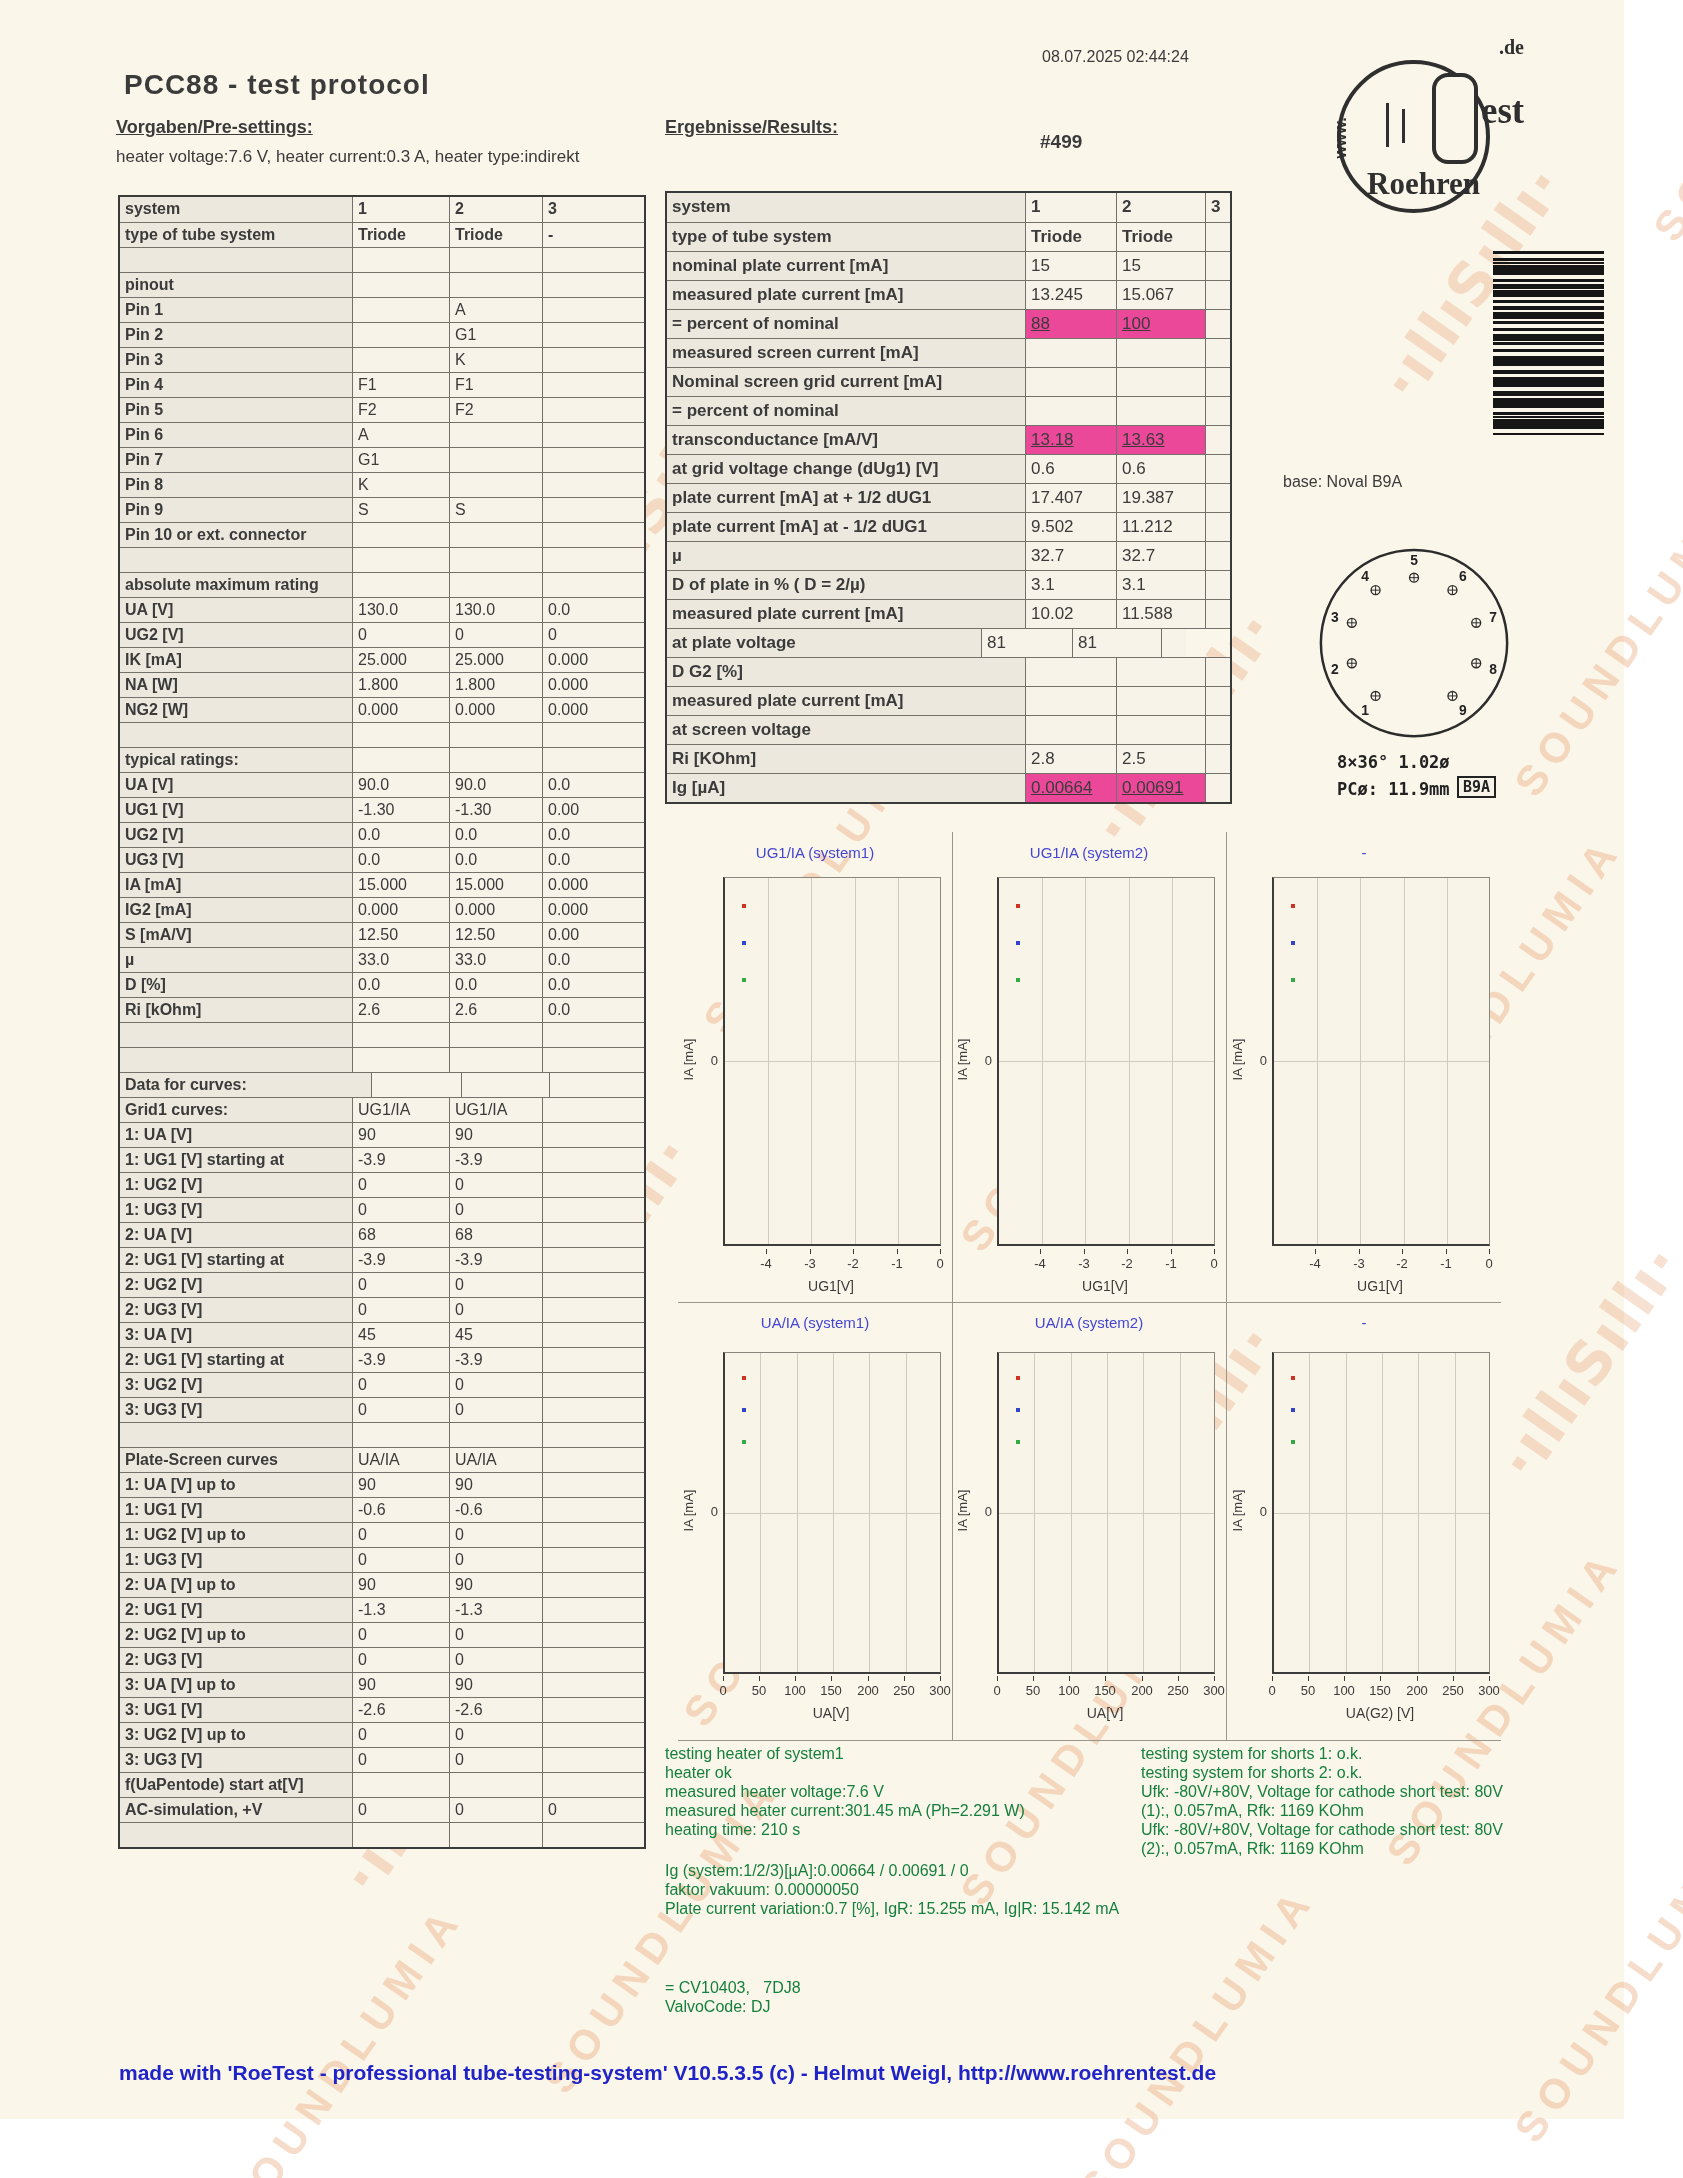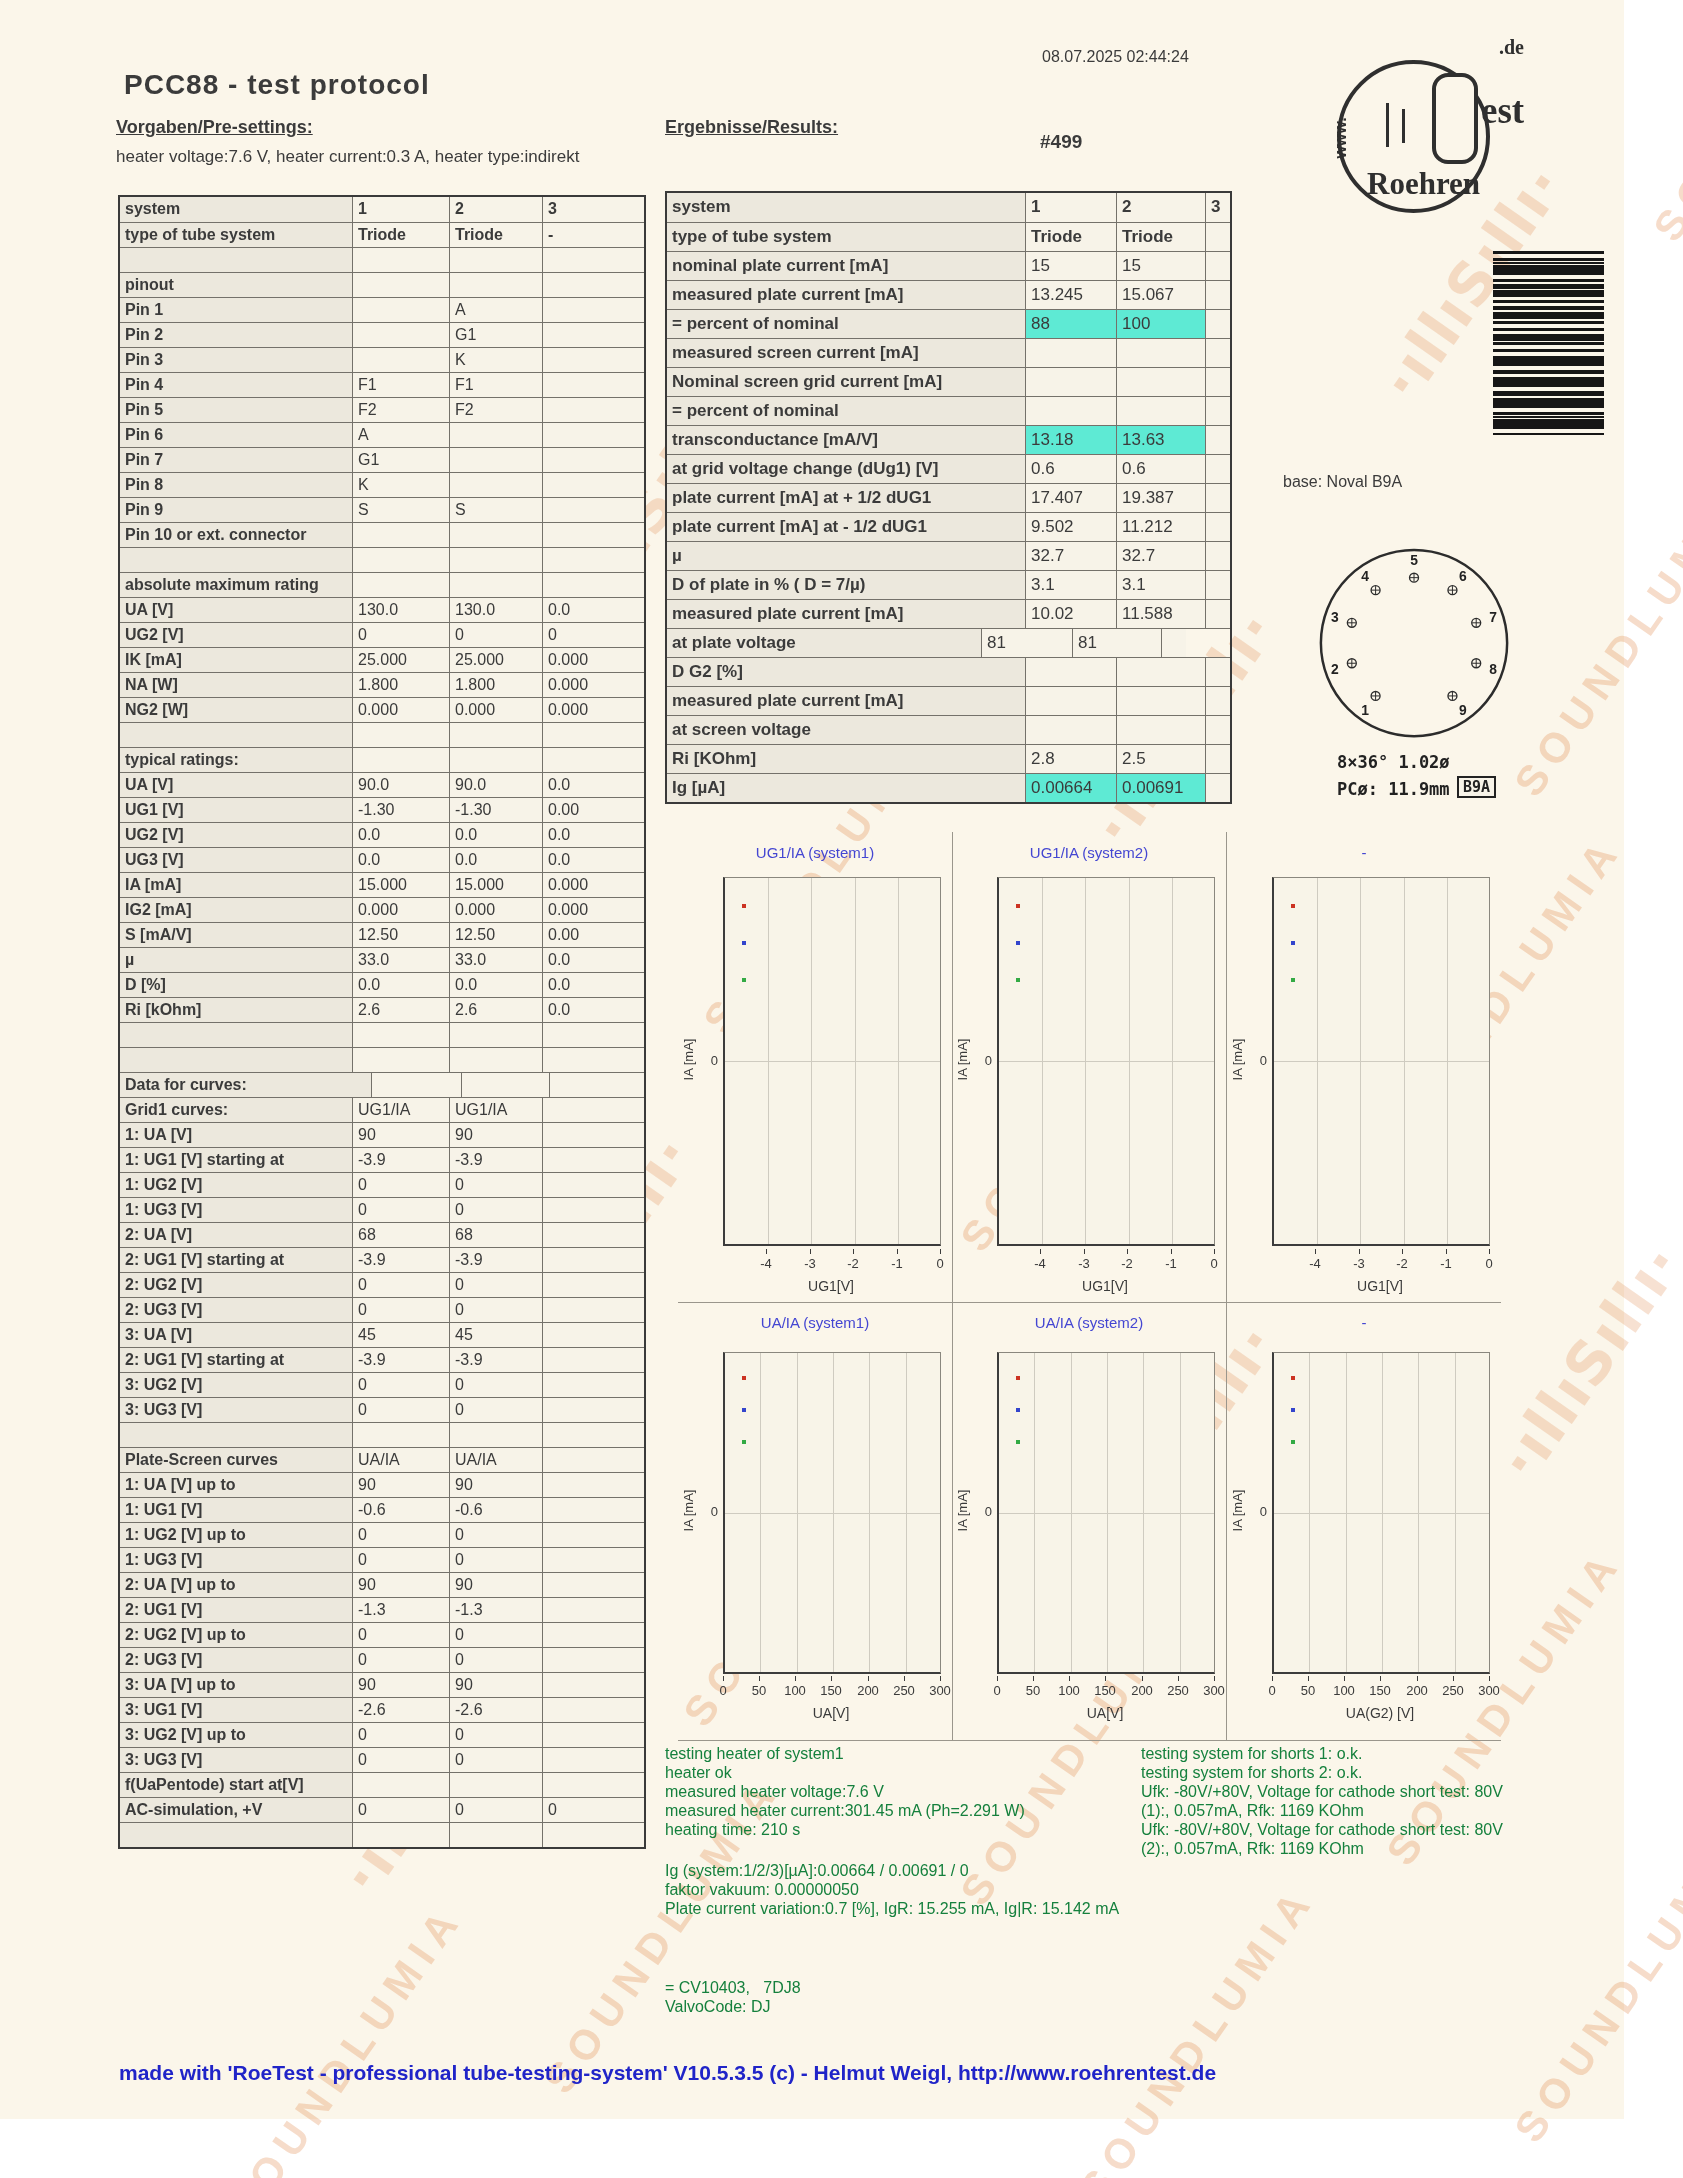--- a/index.html
+++ b/index.html
@@ -28,21 +28,21 @@
   .tr + .tr{border-top:1px solid #74716a;}
   #pre-table .tr{height:25px;}
   #res-table .tr{height:29px;}
   .tc{box-sizing:border-box;padding:1px 5px;white-space:nowrap;overflow:hidden;}
   #pre-table .tc{font-size:16px;line-height:22px;}
   #res-table .tc{font-size:17px;line-height:26px;}
   .tl{background:#ECE8DD;font-weight:bold;border-right:1px solid #74716a;}
   .tv{background:#F7F3E8;border-right:1px solid #74716a;}
   .tr .tv:last-child{border-right:none;}
   .b{font-weight:bold;}
-  .hl{background:#5eead4;}
+  .hl{background:#ec4899;text-decoration:underline;}
   
   #charts{position:absolute;left:0;top:0;}
   .chart-cell{position:absolute;border-bottom:1px solid #9a968c;background:transparent;}
   .ctitle{position:absolute;left:0;top:12px;width:100%;text-align:center;color:#4446d2;font-size:15px;}
   .plot{position:absolute;background:#F8F4E8;box-sizing:border-box;
         border-left:2px solid #3c3c3c;border-bottom:2px solid #3c3c3c;
         border-top:1px solid #8a877e;border-right:1px solid #8a877e;}
   .gl{position:absolute;top:0;bottom:0;width:1px;background:#CFCBC0;}
   .glh{position:absolute;left:0;right:0;height:1px;top:50%;background:#CFCBC0;}
   .dot{position:absolute;width:4px;height:4px;}
@@ -601,21 +601,21 @@
         <div class="tc tv" style="width: 89px;">11.212</div>
         <div class="tc tv" style="width: 24px;"></div>
       </div>
       <div class="tr">
         <div class="tc tl" style="width: 359px;">µ</div>
         <div class="tc tv" style="width: 91px;">32.7</div>
         <div class="tc tv" style="width: 89px;">32.7</div>
         <div class="tc tv" style="width: 24px;"></div>
       </div>
       <div class="tr">
-        <div class="tc tl" style="width: 359px;">D of plate in % ( D = 7/µ)</div>
+        <div class="tc tl" style="width: 359px;">D of plate in % ( D = 2/µ)</div>
         <div class="tc tv" style="width: 91px;">3.1</div>
         <div class="tc tv" style="width: 89px;">3.1</div>
         <div class="tc tv" style="width: 24px;"></div>
       </div>
       <div class="tr">
         <div class="tc tl" style="width: 359px;">measured plate current [mA]</div>
         <div class="tc tv" style="width: 91px;">10.02</div>
         <div class="tc tv" style="width: 89px;">11.588</div>
         <div class="tc tv" style="width: 24px;"></div>
       </div>

